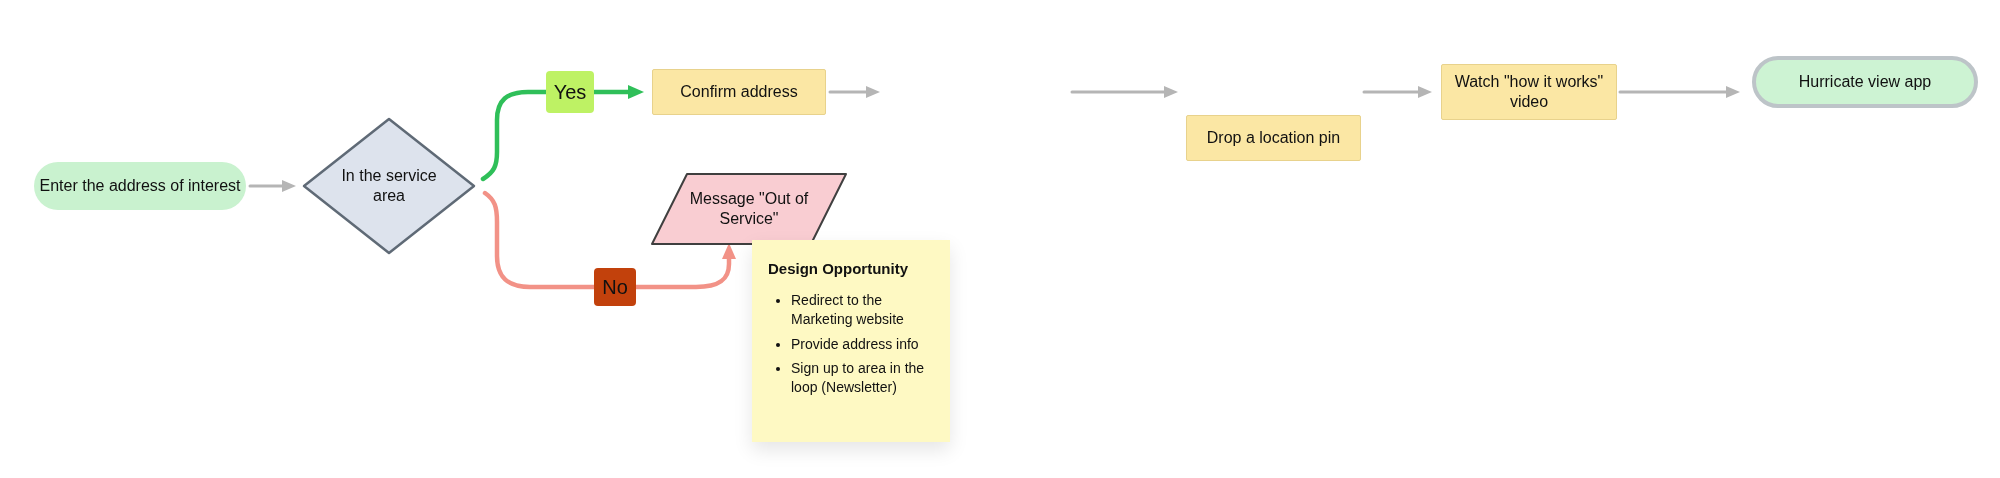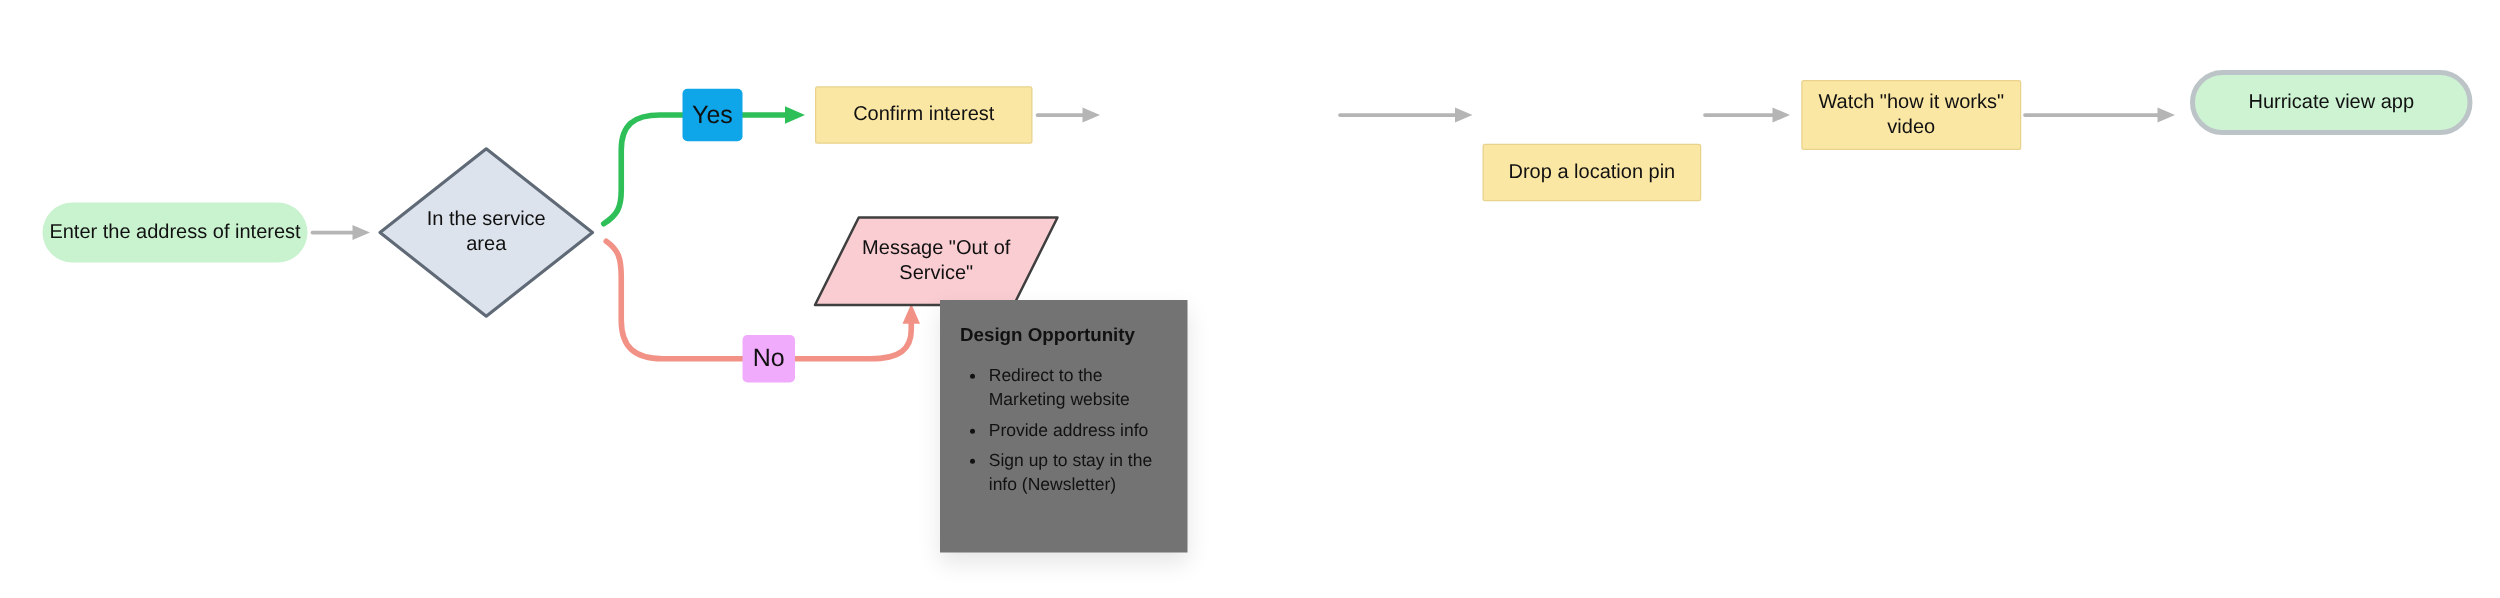--- a/index.html
+++ b/index.html
@@ -64,28 +64,28 @@
   .tag {
     position: absolute;
     display: flex;
     align-items: center;
     justify-content: center;
     font-size: 20px;
     border-radius: 4px;
     box-sizing: border-box;
     z-index: 2;
   }
-  .tag-yes { background: #0ea5e9; }
-  .tag-no  { background: #f0abfc; }
+  .tag-yes { background: #bef264; }
+  .tag-no  { background: #c2410c; }
 
   .note-card {
     position: absolute;
     left: 752px; top: 240px;
     width: 198px; height: 202px;
-    background: #737373;
+    background: #fef9c3;
     box-shadow: 0 8px 18px rgba(0,0,0,0.10);
     box-sizing: border-box;
     padding: 20px 14px 14px 16px;
     z-index: 1;
   }
   .note-card .note-title {
     font-size: 15px;
     font-weight: bold;
     margin: 0 0 14px 0;
   }
@@ -139,21 +139,21 @@
 
   <div class="tag tag-yes" style="left:546px; top:71px; width:48px; height:42px;">
     <span>Yes</span>
   </div>
 
   <div class="tag tag-no" style="left:594px; top:268px; width:42px; height:38px;">
     <span>No</span>
   </div>
 
   <div class="node process" style="left:652px; top:69px; width:174px; height:46px;">
-    <span class="label">Confirm interest</span>
+    <span class="label">Confirm address</span>
   </div>
 
 
   <div class="node process" style="left:1186px; top:69px; width:175px; height:46px;margin-top:46px;">
     <span class="label">Drop a location pin</span>
   </div>
 
   <div class="node process" style="left:1441px; top:64px; width:176px; height:56px;">
     <span class="label">Watch "how it works" video</span>
   </div>
@@ -167,17 +167,17 @@
       <polygon points="37,2 196,2 161,72 2,72" fill="#f9cdd2" stroke="#3f3f3f" stroke-width="2" stroke-linejoin="round"></polygon>
     </svg>
     <span class="label">Message "Out of Service"</span>
   </div>
 
   <div class="note-card">
     <p class="note-title">Design Opportunity</p>
     <ul>
       <li>Redirect to the Marketing website</li>
       <li>Provide address info</li>
-      <li>Sign up to stay in the info (Newsletter)</li>
+      <li>Sign up to area in the loop (Newsletter)</li>
     </ul>
   </div>
 
 </div>
 
 </body></html>

